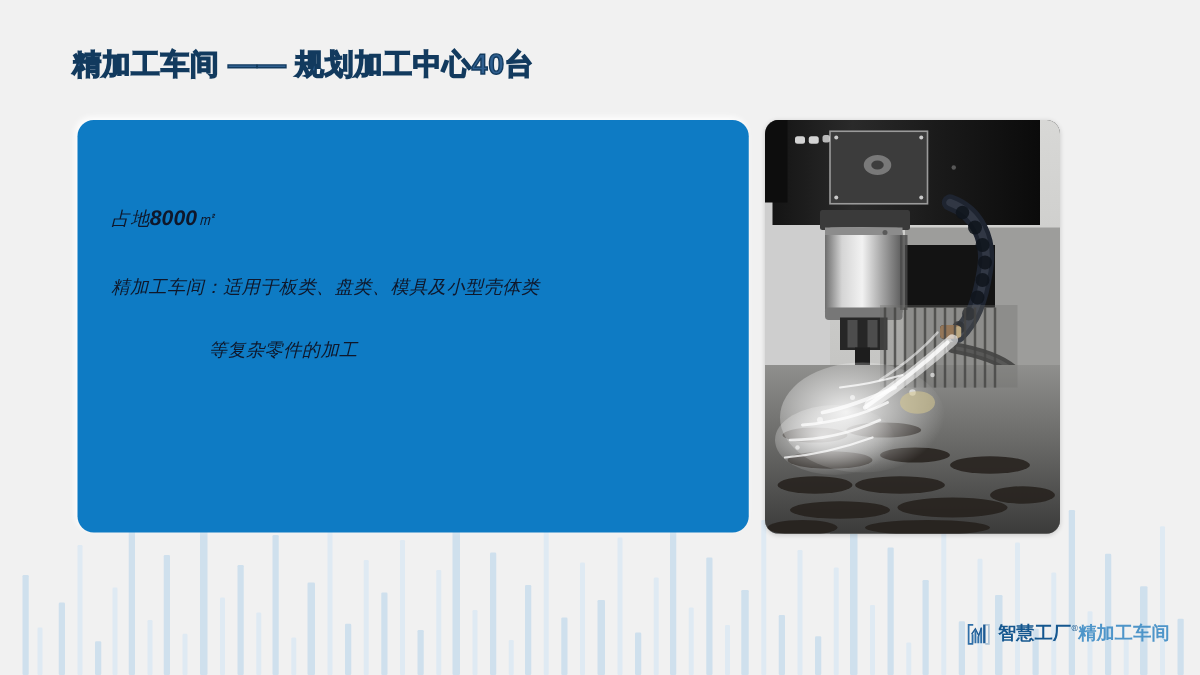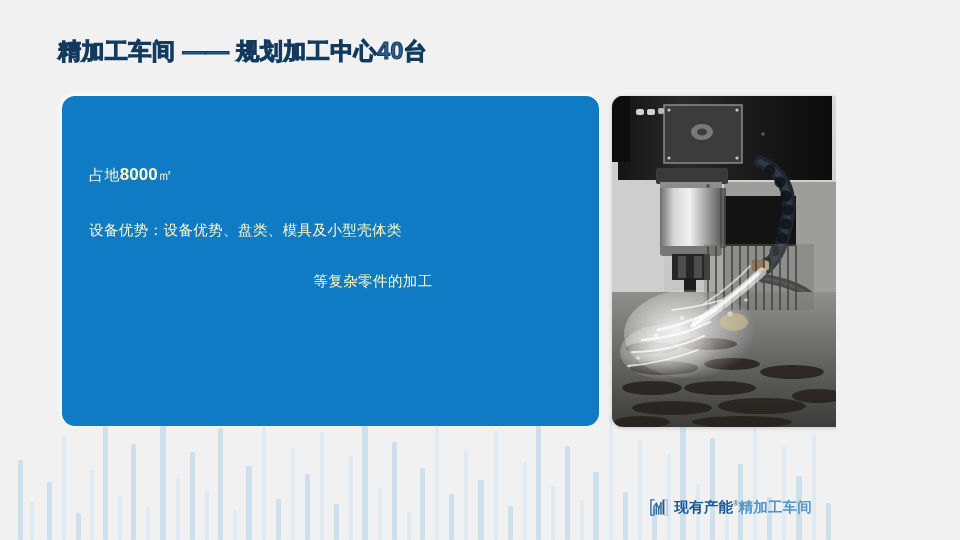--- a/index.html
+++ b/index.html
@@ -7,21 +7,21 @@
   html, body {
     width: 960px;
     height: 540px;
     overflow: hidden;
     background: #f1f1f1;
     font-family: "Liberation Sans", "DejaVu Sans", sans-serif;
   }
 
   #slide {
     position: relative;
-    width: 836px;
+    width: 960px;
     height: 540px;
     background: #f1f1f1;
     overflow: hidden;
   }
 
   
   #decor {
     position: absolute;
     left: 0;
     bottom: 0;
@@ -71,38 +71,39 @@
     box-shadow: -2px -2px 5px rgba(255,255,255,.9);
   }
   #info-list {
     position: absolute;
     left: 27px;
     top: 68px;
     right: 20px;
     list-style: none;
   }
   #info-list li {
-    color: #fef9c3;
+    color: #0f172a;
     font-size: 14.5px;
     line-height: 1.35;
     margin-bottom: 31px;
     white-space: nowrap;
     letter-spacing: .4px;
+    font-style: italic;
   }
   #info-list li:last-child { margin-bottom: 0; }
   #info-list li.strong {
     font-size: 15px;
     margin-bottom: 34px;
   }
   #info-list li.strong .em {
     font-weight: bold;
     font-size: 17px;
     letter-spacing: 0;
   }
-  #info-list li.indent { padding-left: 78px; text-align: center; }
+  #info-list li.indent { padding-left: 78px; }
 
   
   #photo {
     position: absolute;
     left: 612px;
     top: 96px;
     width: 236px;
     height: 331px;
     border-radius: 11px;
     overflow: hidden;
@@ -215,21 +216,21 @@
       <div class="bar mid" style="left: 942px; width: 5px; height: 45px;"></div>
     </div>
 
   <div id="title-wrap">
     <span id="slide-title">精加工车间 —— 规划加工中心40台</span>
   </div>
 
   <div id="info-panel">
     <ul id="info-list">
       <li class="strong"><span>占地</span><span class="em">8000</span><span>㎡</span></li>
-      <li>设备优势：设备优势、盘类、模具及小型壳体类</li>
+      <li>精加工车间：适用于板类、盘类、模具及小型壳体类</li>
       <li class="indent">等复杂零件的加工</li>
     </ul>
   </div>
 
   <div id="photo">
     <svg viewBox="0 0 236 331" preserveAspectRatio="xMidYMid slice">
       <defs>
         <linearGradient id="wallG" x1="0" y1="0" x2="0" y2="1">
           <stop offset="0" stop-color="#d8d8d6"></stop>
           <stop offset="1" stop-color="#b9b9b7"></stop>
@@ -379,17 +380,17 @@
       <path d="M1.2 1.2 L5.6 1.2 L5.6 2.6 L2.6 2.6 L2.6 16.4 L5.6 16.4 L5.6 17.8 L1.2 17.8 Z" fill="#2f6fa8"></path>
       <path d="M15.2 1.2 L18.8 1.2 L18.8 17.8 L15.2 17.8 L15.2 16.4 L17.4 16.4 L17.4 2.6 L15.2 2.6 Z" fill="#2f6fa8" opacity=".35"></path>
       <rect x="4.3" y="9.4" width="1.5" height="7.2" fill="#2f6fa8"></rect>
       <rect x="6.6" y="6.4" width="1.5" height="10.2" fill="#2f6fa8"></rect>
       <rect x="8.9" y="11.0" width="1.5" height="5.6" fill="#2f6fa8"></rect>
       <rect x="11.2" y="4.6" width="1.5" height="12.0" fill="#2f6fa8"></rect>
       <rect x="13.5" y="1.6" width="1.9" height="15.0" fill="#1d5a93"></rect>
       <path d="M4.3 9.4 L7.3 5.0 L10.0 10.6 L12.2 4.0" stroke="#1d5a93" stroke-width="1.1" fill="none"></path>
     </svg>
     <span id="logo-text">
-      <span class="brand">现有产能</span><span class="tm">®</span><span class="sub">精加工车间</span>
+      <span class="brand">智慧工厂</span><span class="tm">®</span><span class="sub">精加工车间</span>
     </span>
   </div>
 
 </div>
 
 </body></html>

